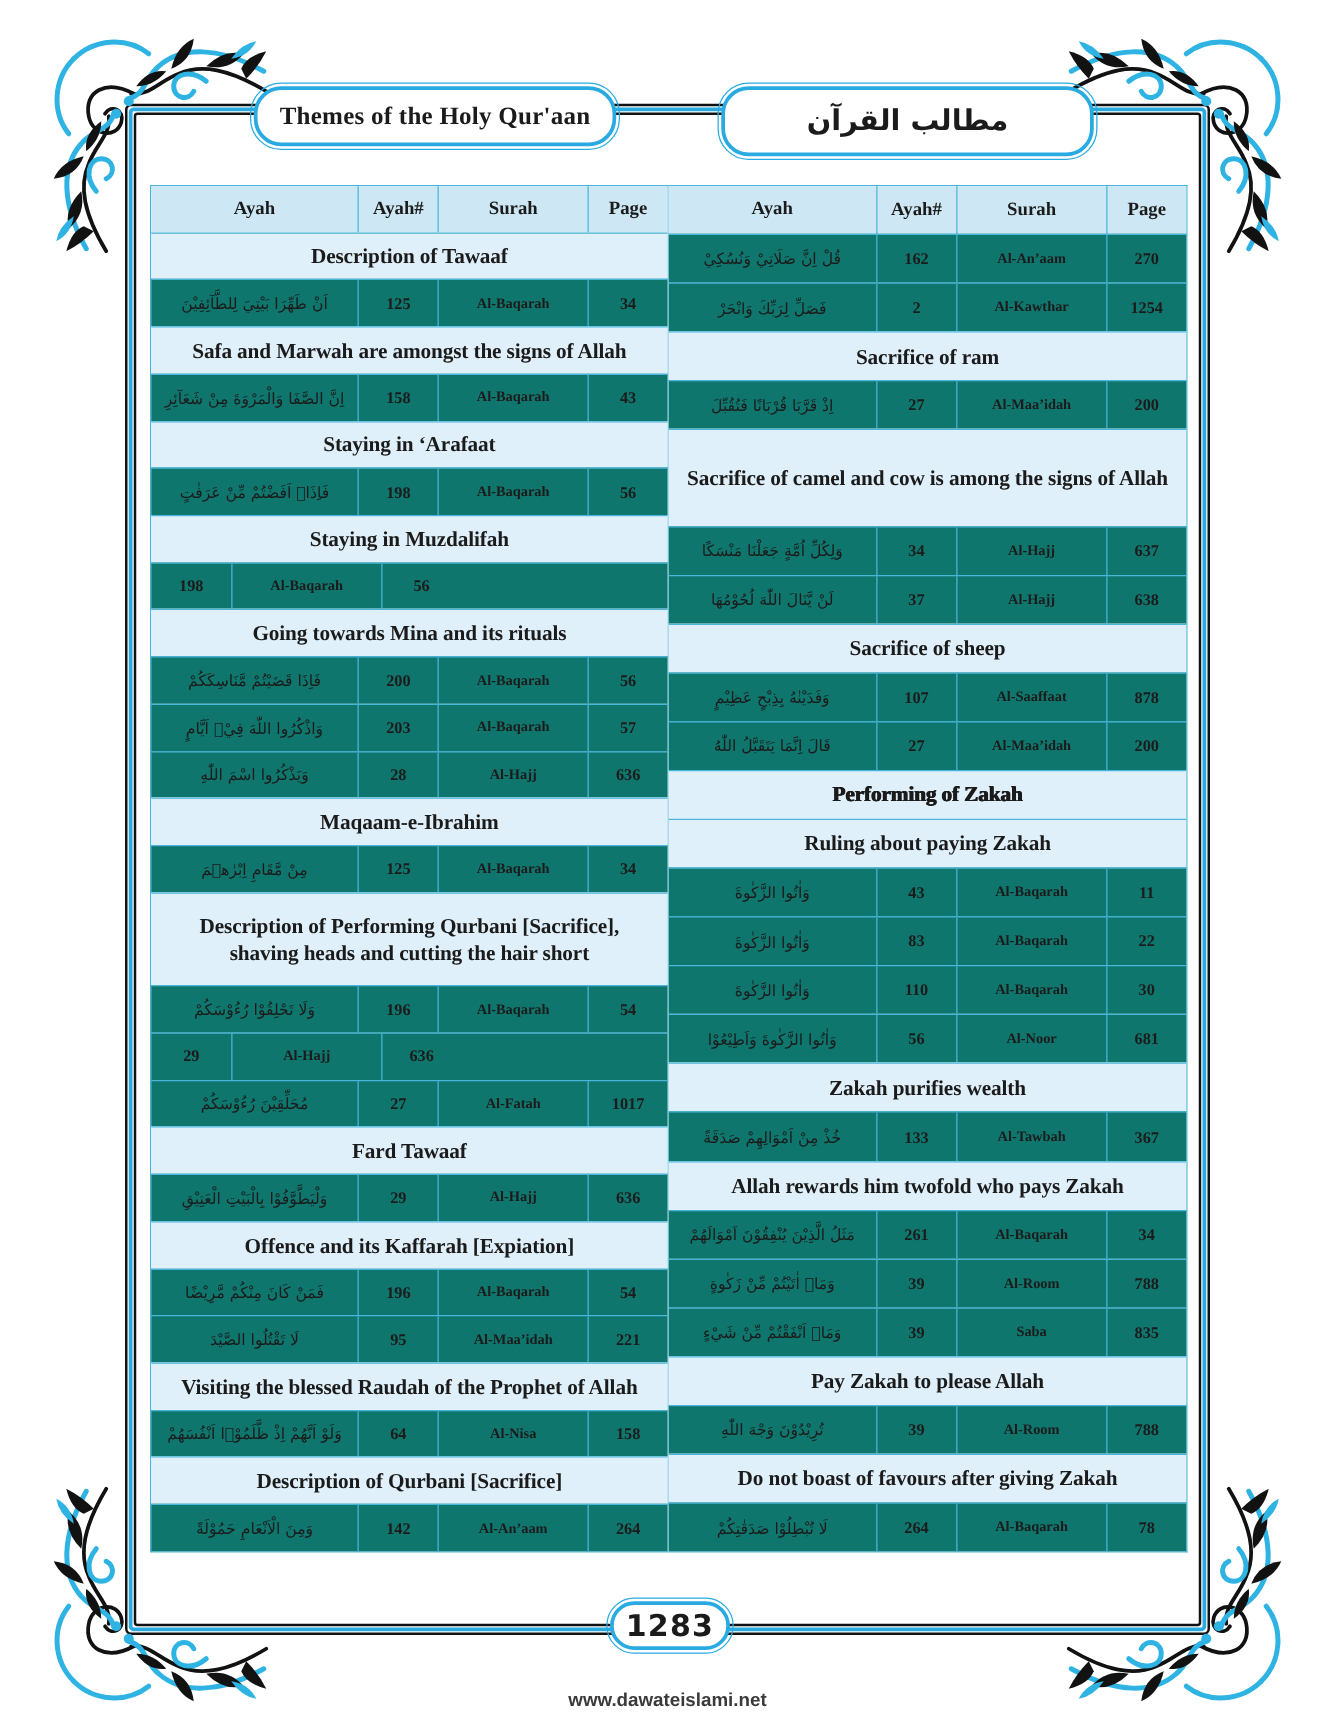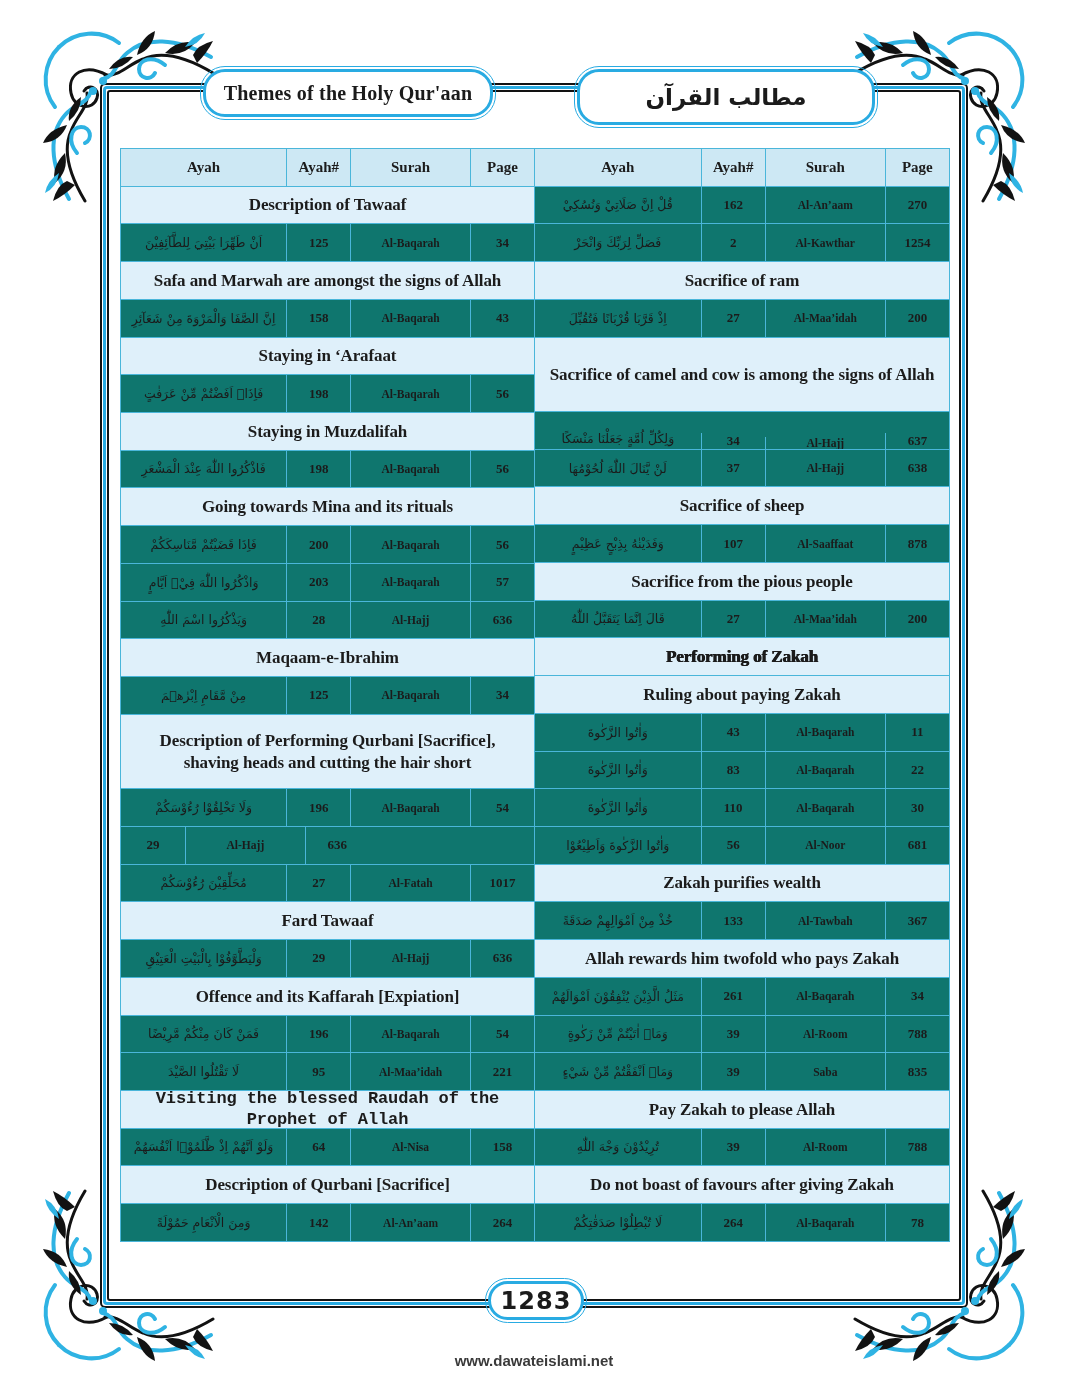--- a/index.html
+++ b/index.html
@@ -228,21 +228,20 @@
     <div class="trow arow" style="flex: 1 1 0px;">
       <div class="cell c-ayah">فَاِذَاۤ اَفَضْتُمْ مِّنْ عَرَفٰتٍ</div>
       <div class="cell c-no">198</div>
       <div class="cell c-surah">Al-Baqarah</div>
       <div class="cell c-page">56</div>
     </div>
     <div class="trow srow" style="flex: 1 1 0px;">
       <div class="cell section">Staying in Muzdalifah</div>
     </div>
     <div class="trow arow" style="flex: 1 1 0px;">
-      <div class="cell c-ayah">فَاذْكُرُوا اللّٰهَ عِنْدَ الْمَشْعَرِ</div>
       <div class="cell c-no">198</div>
       <div class="cell c-surah">Al-Baqarah</div>
       <div class="cell c-page">56</div>
     </div>
     <div class="trow srow" style="flex: 1 1 0px;">
       <div class="cell section">Going towards Mina and its rituals</div>
     </div>
     <div class="trow arow" style="flex: 1 1 0px;">
       <div class="cell c-ayah">فَاِذَا قَضَيْتُمْ مَّنَاسِكَكُمْ</div>
       <div class="cell c-no">200</div>
@@ -307,21 +306,21 @@
       <div class="cell c-no">196</div>
       <div class="cell c-surah">Al-Baqarah</div>
       <div class="cell c-page">54</div>
     </div>
     <div class="trow arow" style="flex: 1 1 0px;">
       <div class="cell c-ayah">لَا تَقْتُلُوا الصَّيْدَ</div>
       <div class="cell c-no">95</div>
       <div class="cell c-surah">Al-Maa’idah</div>
       <div class="cell c-page">221</div>
     </div>
-    <div class="trow srow" style="flex: 1 1 0px; font-family: Liberation Mono, monospace;">
+    <div class="trow srow" style="flex: 1 1 0px;">
       <div class="cell section">Visiting the blessed Raudah of the Prophet of Allah</div>
     </div>
     <div class="trow arow" style="flex: 1 1 0px;">
       <div class="cell c-ayah">وَلَوْ اَنَّهُمْ اِذْ ظَّلَمُوْۤا اَنْفُسَهُمْ</div>
       <div class="cell c-no">64</div>
       <div class="cell c-surah">Al-Nisa</div>
       <div class="cell c-page">158</div>
     </div>
     <div class="trow srow" style="flex: 1 1 0px;">
       <div class="cell section">Description of Qurbani [Sacrifice]</div>
@@ -358,44 +357,41 @@
     </div>
     <div class="trow arow" style="flex: 1 1 0px;">
       <div class="cell c-ayah">اِذْ قَرَّبَا قُرْبَانًا فَتُقُبِّلَ</div>
       <div class="cell c-no">27</div>
       <div class="cell c-surah">Al-Maa’idah</div>
       <div class="cell c-page">200</div>
     </div>
     <div class="trow srow" style="flex: 2 1 0px;">
       <div class="cell section">Sacrifice of camel and cow is among the signs of Allah</div>
     </div>
-    <div class="trow arow" style="flex: 1 1 0px; align-items: flex-end;">
+    <div class="trow arow" style="flex: 1 1 0px;">
       <div class="cell c-ayah">وَلِكُلِّ اُمَّةٍ جَعَلْنَا مَنْسَكًا</div>
       <div class="cell c-no">34</div>
       <div class="cell c-surah">Al-Hajj</div>
       <div class="cell c-page">637</div>
     </div>
     <div class="trow arow" style="flex: 1 1 0px;">
       <div class="cell c-ayah">لَنْ يَّنَالَ اللّٰهَ لُحُوْمُهَا</div>
       <div class="cell c-no">37</div>
       <div class="cell c-surah">Al-Hajj</div>
       <div class="cell c-page">638</div>
     </div>
     <div class="trow srow" style="flex: 1 1 0px;">
       <div class="cell section">Sacrifice of sheep</div>
     </div>
     <div class="trow arow" style="flex: 1 1 0px;">
       <div class="cell c-ayah">وَفَدَيْنٰهُ بِذِبْحٍ عَظِيْمٍ</div>
       <div class="cell c-no">107</div>
       <div class="cell c-surah">Al-Saaffaat</div>
       <div class="cell c-page">878</div>
     </div>
-    <div class="trow srow" style="flex: 1 1 0px;">
-      <div class="cell section">Sacrifice from the pious people</div>
-    </div>
     <div class="trow arow" style="flex: 1 1 0px;">
       <div class="cell c-ayah">قَالَ اِنَّمَا يَتَقَبَّلُ اللّٰهُ</div>
       <div class="cell c-no">27</div>
       <div class="cell c-surah">Al-Maa’idah</div>
       <div class="cell c-page">200</div>
     </div>
     <div class="trow srow" style="flex: 1 1 0px;">
       <div class="cell section main">Performing of Zakah</div>
     </div>
     <div class="trow srow" style="flex: 1 1 0px;">

